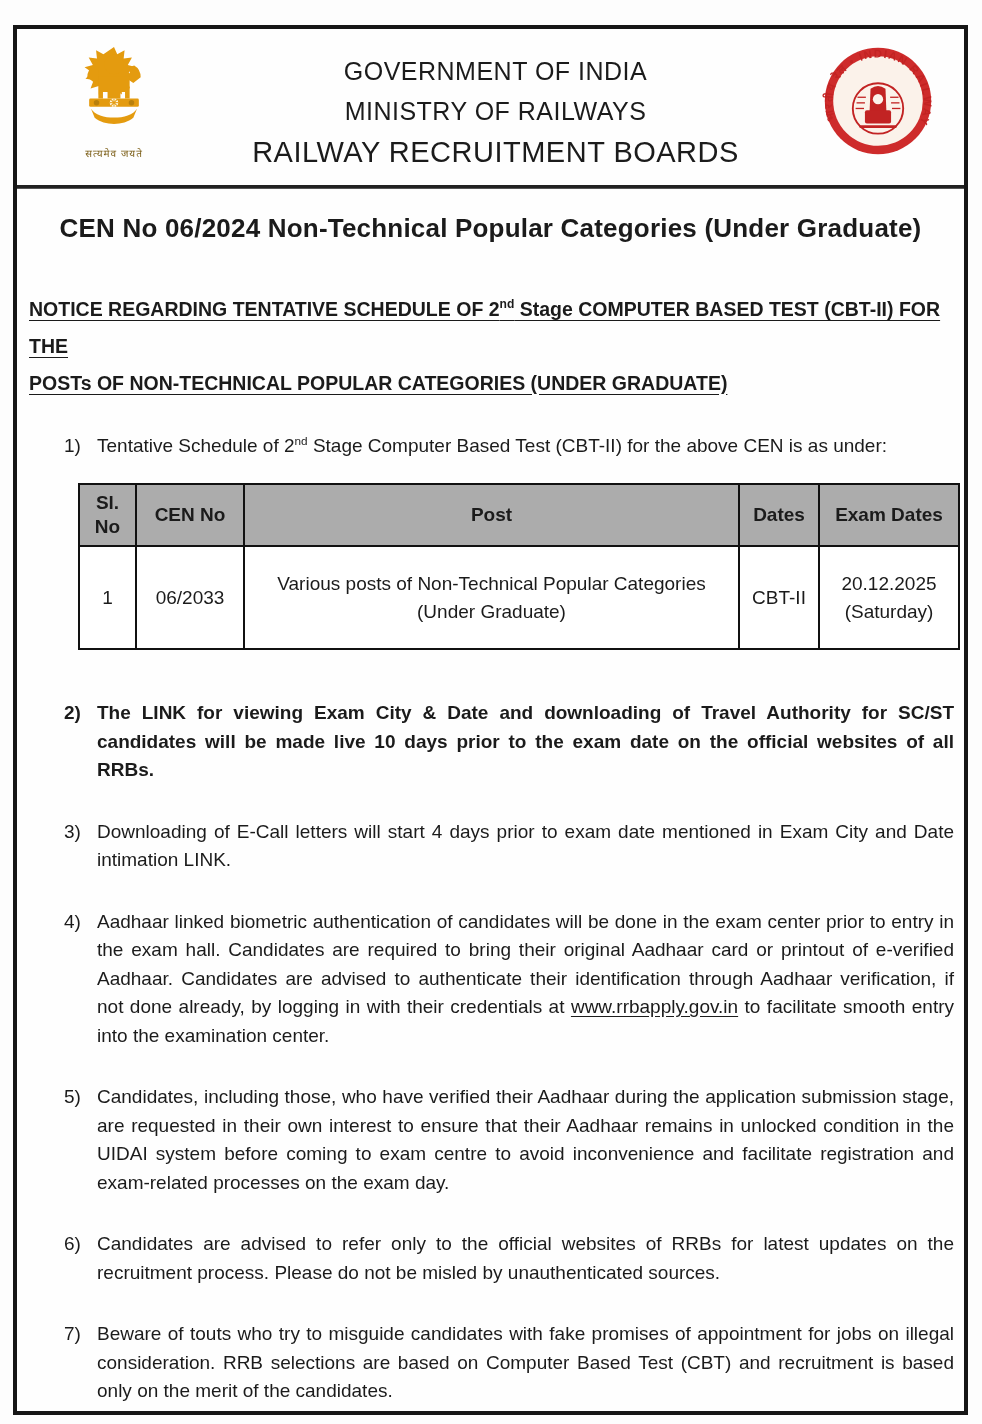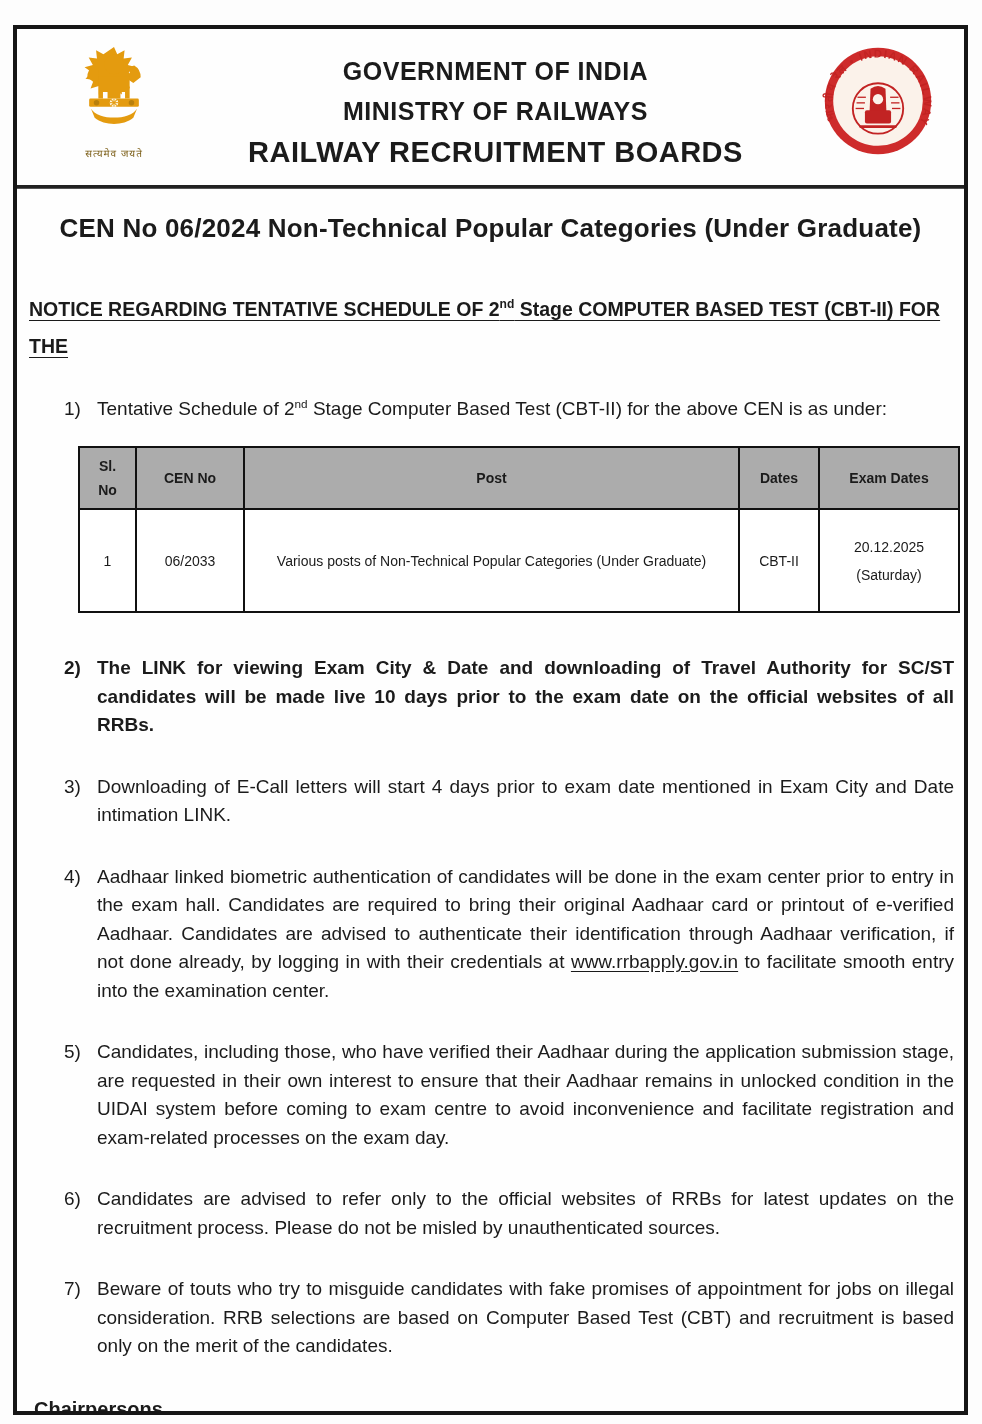--- a/index.html
+++ b/index.html
@@ -2,42 +2,42 @@
 <html><head>
 <meta charset="utf-8">
 <style>
   html,body{margin:0;padding:0;background:#fdfdfd;}
   body{width:982px;height:1424px;font-family:"Liberation Sans",sans-serif;color:#1b1b1b;-webkit-font-smoothing:antialiased;}
   .frame{box-sizing:border-box;margin:25px 14px 9px 13px;height:1390px;border:4px solid #161616;background:#fefefe;display:flex;flex-direction:column;overflow:hidden;}
   
   .hdr{display:flex;align-items:flex-start;justify-content:space-between;margin:16px 26px 0 38px;}
   .emblem{width:118px;text-align:center;flex:none;}
   .emblem-cap{font-size:10px;color:#7a5c14;margin-top:1px;letter-spacing:1px;}
-  .org{flex:1;text-align:center;font-weight:700;padding-top:6px;}
+  .org{flex:1;text-align:center;font-weight:400;padding-top:6px;}
   .org1,.org2{font-size:25px;line-height:40px;letter-spacing:.5px;}
   .org3{font-size:29px;line-height:42px;letter-spacing:.5px;}
   .raillogo{width:120px;flex:none;display:flex;justify-content:center;}
   .rule{margin-top:12px;border-top:3px solid #222;border-bottom:1px solid #555;height:1px;}
   
   .title{margin:24px 10px 14px;text-align:center;font-size:26px;font-weight:700;letter-spacing:.2px;}
   .notice{margin:28px 12px 0;text-align:left;font-weight:700;font-size:19.5px;line-height:37px;}
   .notice-line{text-decoration:underline;text-underline-offset:4px;}
   .notice sup{font-size:.62em;}
   
   .item{display:flex;margin:0 10px 33px 47px;font-size:19px;line-height:28.5px;}
   .item.bold{font-weight:700;}
   .inum{width:33px;flex:none;}
   .itext{flex:1;text-align:justify;}
   .itext sup{font-size:.62em;line-height:0;}
   .itext .u{text-decoration:underline;text-underline-offset:3px;}
   #item-first{margin-top:30px;}
   #item-first .item{margin-bottom:0;}
   #items-rest{margin-top:37px;}
   
-  table.sched{margin:23px 0 4px 61px;width:880px;border-collapse:collapse;table-layout:fixed;font-size:14px;}
+  table.sched{margin:23px 0 12px 61px;width:880px;border-collapse:collapse;table-layout:fixed;font-size:19px;}
   table.sched th,table.sched td{border:2px solid #111;text-align:center;vertical-align:middle;padding:6px 8px;box-sizing:border-box;}
   table.sched th{background:#acacac;font-weight:700;height:60px;line-height:24px;}
   table.sched td{height:103px;line-height:28px;background:#fff;}
   col.c-sl{width:57px;}col.c-cen{width:108px;}col.c-post{width:495px;}col.c-exam{width:80px;}col.c-dates{width:140px;}
   
   .footer{margin-top:auto;display:flex;justify-content:space-between;align-items:flex-end;padding:0 6px 52px 17px;}
   .sig{text-align:center;font-weight:700;}
   .sig1{font-size:20px;line-height:30px;}
 </style>
 </head>
@@ -104,20 +104,21 @@
       </svg>
     </div>
   </header>
 
   <div class="rule"></div>
 
   <h1 class="title">CEN No 06/2024 Non-Technical Popular Categories (Under Graduate)</h1>
 
   <div class="notice">
     <div class="notice-line"><span>NOTICE REGARDING TENTATIVE SCHEDULE OF  2</span><sup>nd</sup><span> Stage COMPUTER BASED TEST (CBT-II) FOR THE</span></div>
+    <div class="notice-line"><span>POSTs OF NON-TECHNICAL POPULAR CATEGORIES  (UNDER GRADUATE)</span></div>
   </div>
 
   <div id="item-first">
       <div class="item">
         <span class="inum">1)</span>
         <div class="itext"><span>Tentative Schedule of 2</span><sup>nd</sup><span>  Stage Computer Based Test (CBT-II) for the above CEN is as under:</span></div>
       </div>
     </div>
 
   <table class="sched">

